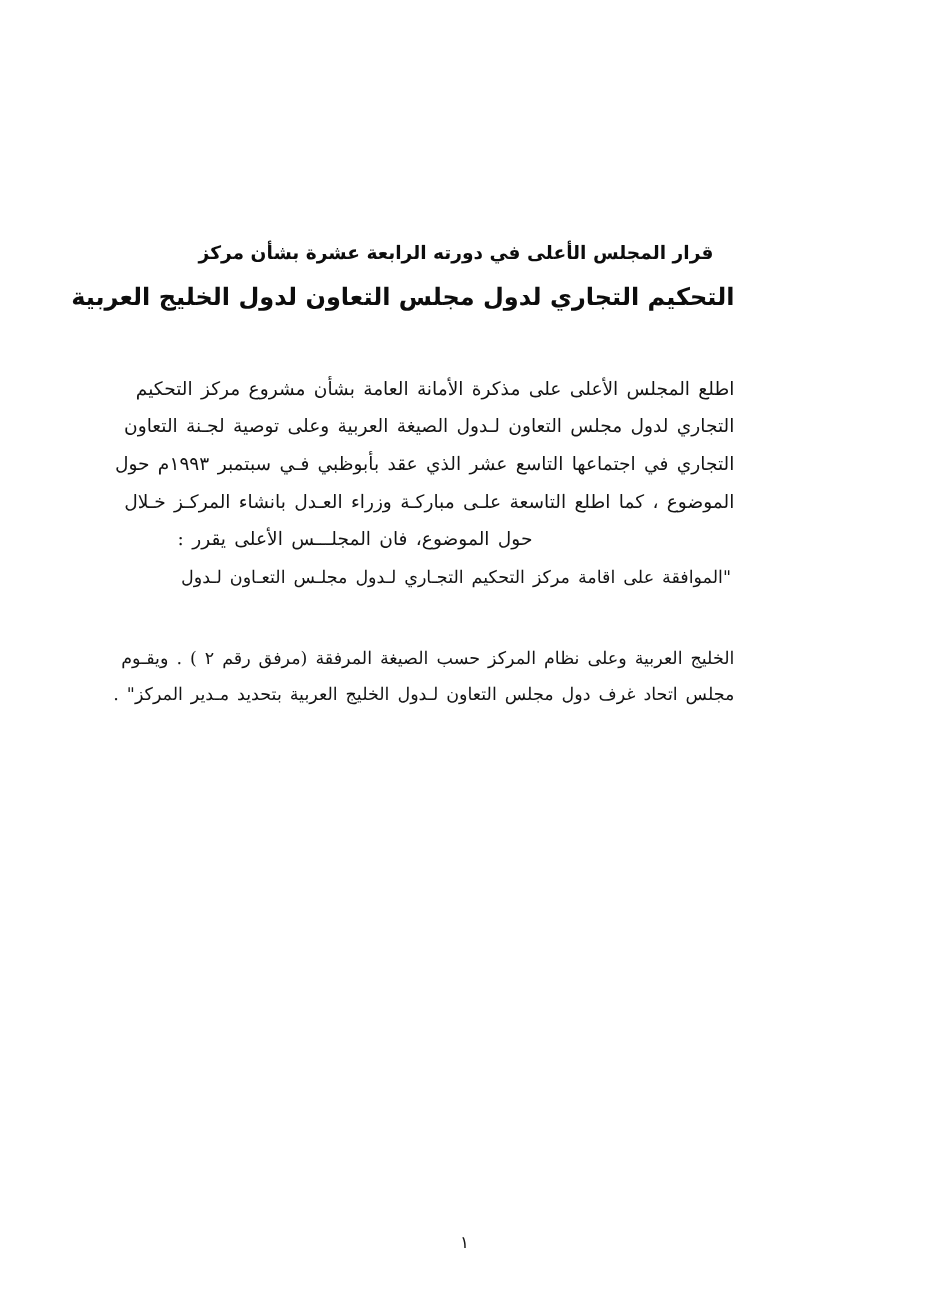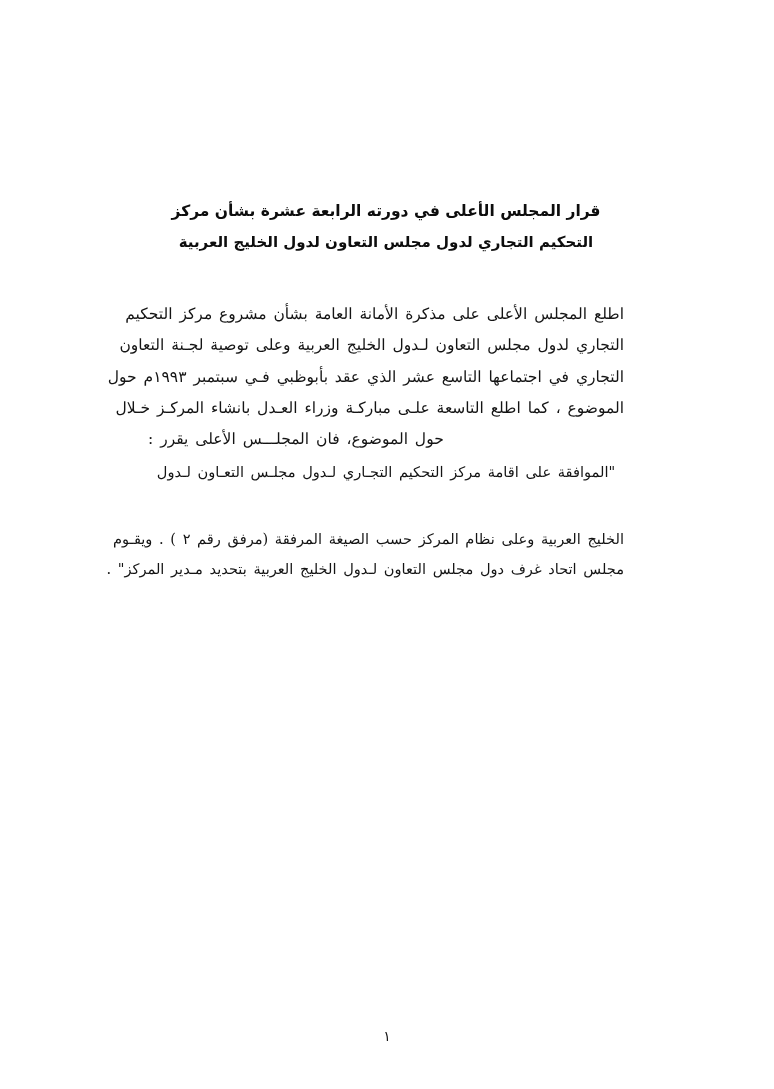--- a/index.html
+++ b/index.html
@@ -17,41 +17,41 @@
   }
   .page {
     position: absolute;
     inset: 0;
     background: #ffffff;
   }
   .doc-body {
     position: absolute;
     top: 196px;
     left: 0;
-    right: 0;
+    right: 12px;
     padding: 0 150px 0 148px;
     box-sizing: border-box;
   }
   
   .title-block {
     text-align: center;
     font-family: "DejaVu Sans", "Liberation Sans", sans-serif;
     font-weight: 700;
     font-size: 15.5px;
     line-height: 2.0;
     letter-spacing: 0.3px;
     color: #0d0d0d;
     margin-bottom: 42px;
   }
   .title-line {
     display: block;
     white-space: nowrap;
   }
   .title-line.l2 {
-    font-size: 15px;
+    font-size: 20px;
   }
   
   .para {
     text-align: justify;
     text-align-last: center;
     font-size: 15.5px;
     line-height: 2.02;
     color: #141414;
     word-spacing: 2px;
   }
@@ -98,21 +98,21 @@
 
   <div class="doc-body">
 
     <div class="title-block">
       <span class="title-line l1">قرار المجلس الأعلى في دورته الرابعة عشرة بشأن مركز</span>
       <span class="title-line l2">التحكيم التجاري لدول مجلس التعاون لدول الخليج العربية</span>
     </div>
 
     <div class="para p1">
       <span class="ln">اطلع المجلس الأعلى على مذكرة الأمانة العامة بشأن مشروع مركز  التحكيم</span>
-      <span class="ln">التجاري لدول مجلس التعاون لـدول الخليج العربية وعلى توصية لجـنة التعاون</span>
+      <span class="ln">التجاري لدول مجلس التعاون لـدول الصيغة العربية وعلى توصية لجـنة التعاون</span>
       <span class="ln">التجاري في اجتماعها التاسع عشر الذي عقد بأبوظبي فـي سبتمبر ١٩٩٣م حول</span>
       <span class="ln">الموضوع ، كما اطلع التاسعة علـى مباركـة وزراء العـدل بانشاء المركـز خـلال</span>
       <span class="ln">حول الموضوع، فان المجلـــس الأعلى يقرر :</span>
     </div>
 
     <div class="para quote">
       <span class="ln l1">"الموافقة على اقامة مركز التحكيم التجـاري لـدول مجلـس التعـاون لـدول</span>
       <span class="ln l2">الخليج العربية وعلى نظام المركز حسب الصيغة المرفقة (مرفق رقم ٢ ) . ويقـوم</span>
       <span class="ln l3">مجلس اتحاد غرف دول مجلس التعاون لـدول الخليج العربية بتحديد مـدير المركز" .</span>
     </div>

